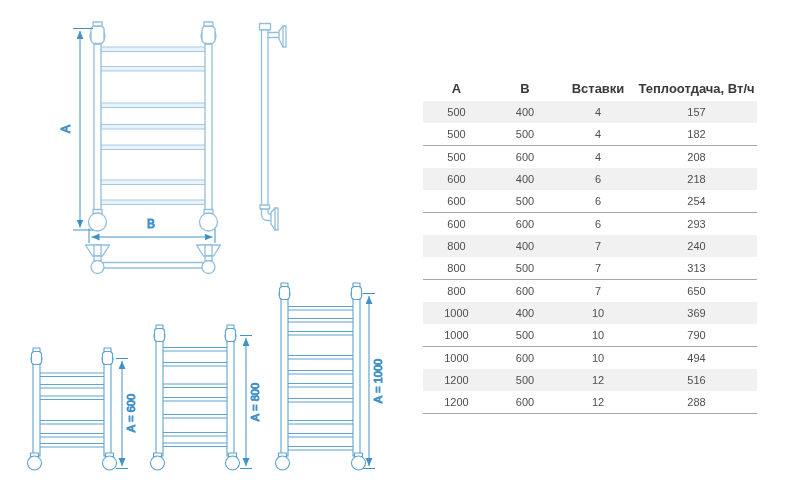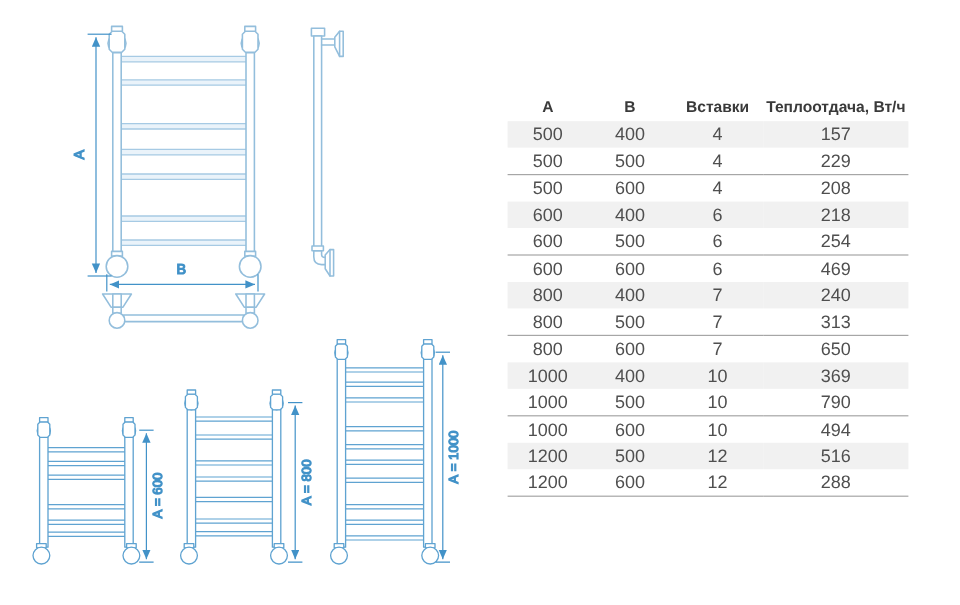--- a/index.html
+++ b/index.html
@@ -21,21 +21,21 @@
   svg text{font-family:"Liberation Sans","DejaVu Sans",sans-serif}
 
   
   .spec-table{position:absolute;left:423px;top:76px;width:334px}
   .spec-table table{width:100%;border-collapse:collapse;table-layout:fixed}
   .spec-table th{
     font-size:13px;font-weight:bold;color:#3A3A3A;height:25px;
     text-align:center;vertical-align:middle;padding:0
   }
   .spec-table td{
-    font-size:15px;color:#4F4F4F;height:22px;
+    font-size:11px;color:#4F4F4F;height:22px;
     text-align:center;vertical-align:middle;padding:0
   }
   .spec-table tr.stripe td{background:#F1F1F1}
   .spec-table tr.divider td{border-bottom:1px solid #A6A6A6}
   col.c1{width:67px}col.c2{width:70px}col.c3{width:76px}col.c4{width:121px}
 </style>
 </head>
 <body>
 
 <div class="drawings">
@@ -210,21 +210,21 @@
         <tr class="stripe">
           <td>500</td>
           <td>400</td>
           <td>4</td>
           <td>157</td>
         </tr>
         <tr class="divider">
           <td>500</td>
           <td>500</td>
           <td>4</td>
-          <td>229</td>
+          <td>182</td>
         </tr>
         <tr>
           <td>500</td>
           <td>600</td>
           <td>4</td>
           <td>208</td>
         </tr>
         <tr class="stripe">
           <td>600</td>
           <td>400</td>
@@ -234,21 +234,21 @@
         <tr class="divider">
           <td>600</td>
           <td>500</td>
           <td>6</td>
           <td>254</td>
         </tr>
         <tr>
           <td>600</td>
           <td>600</td>
           <td>6</td>
-          <td>469</td>
+          <td>293</td>
         </tr>
         <tr class="stripe">
           <td>800</td>
           <td>400</td>
           <td>7</td>
           <td>240</td>
         </tr>
         <tr class="divider">
           <td>800</td>
           <td>500</td>

